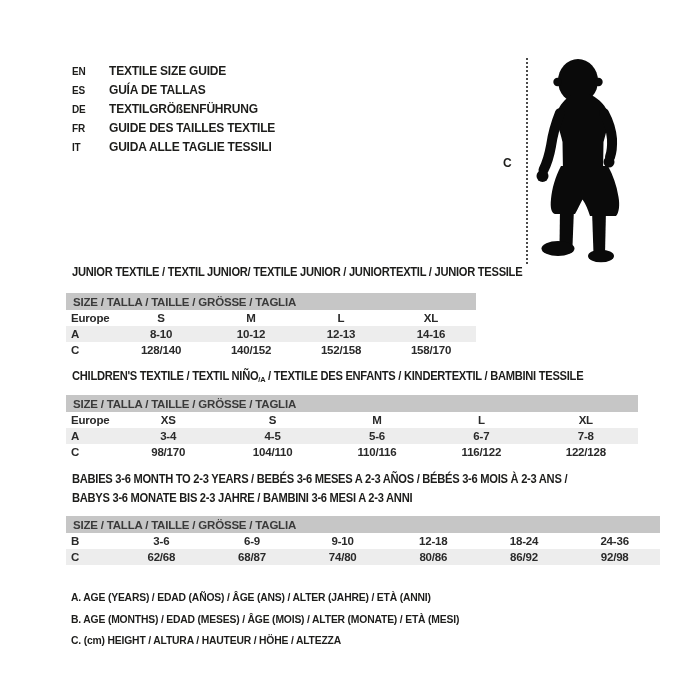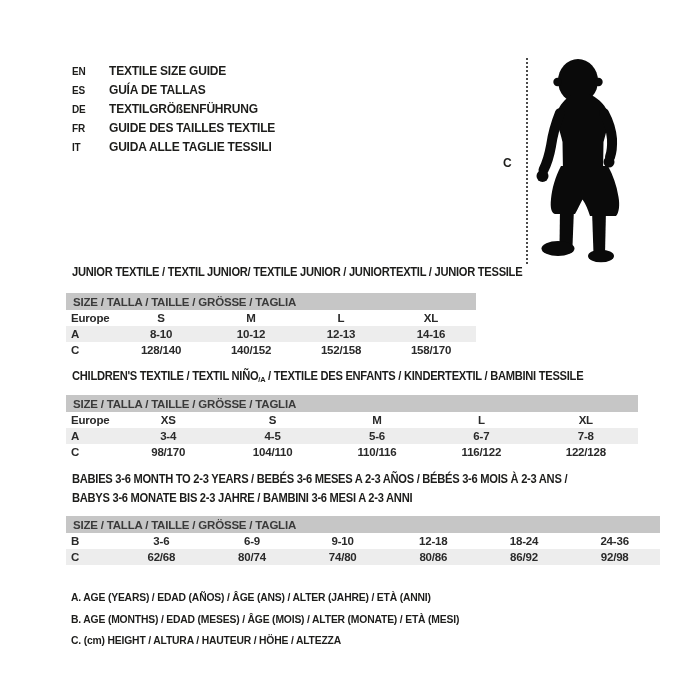--- a/index.html
+++ b/index.html
@@ -209,21 +209,21 @@
         <td>3-6</td>
         <td>6-9</td>
         <td>9-10</td>
         <td>12-18</td>
         <td>18-24</td>
         <td>24-36</td>
       </tr>
       <tr class="alt">
         <td class="lbl">C</td>
         <td>62/68</td>
-        <td>80/74</td>
+        <td>68/87</td>
         <td>74/80</td>
         <td>80/86</td>
         <td>86/92</td>
         <td>92/98</td>
       </tr>
     </tbody>
   </table>
 
   <div class="notes">
     <div class="note">A. AGE (YEARS) / EDAD (AÑOS) / ÂGE (ANS) / ALTER (JAHRE) / ETÀ (ANNI)</div>

